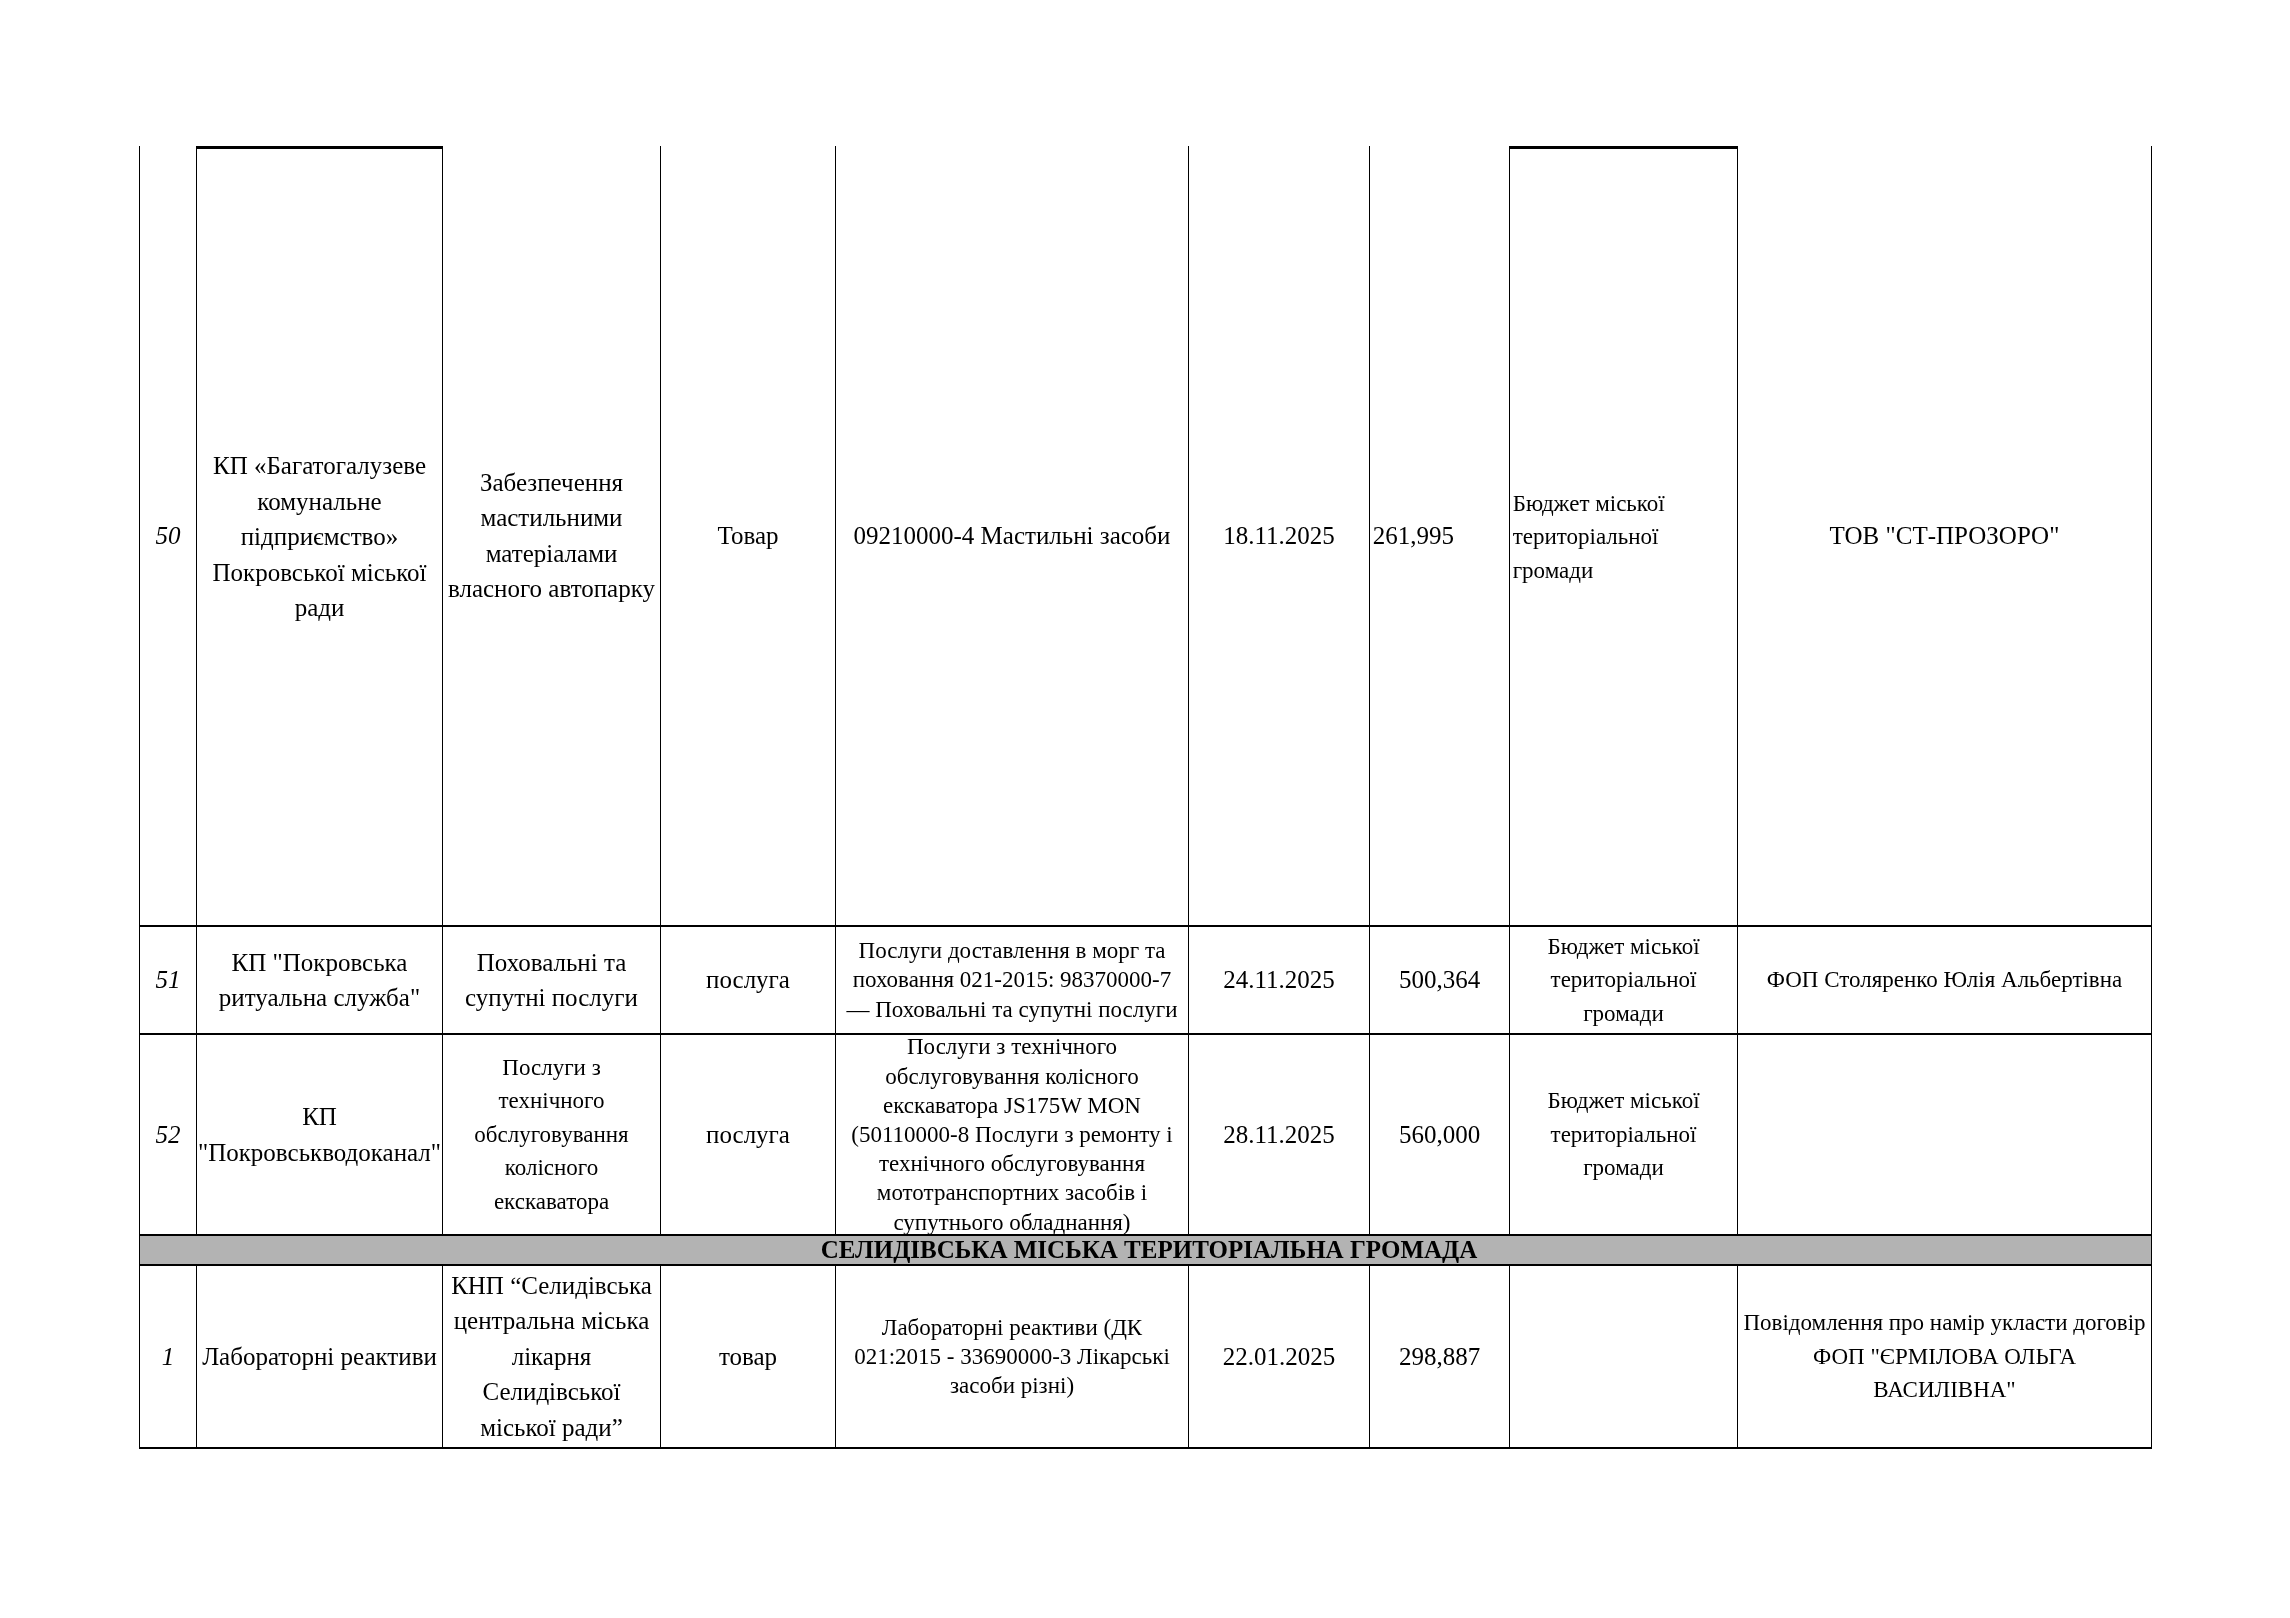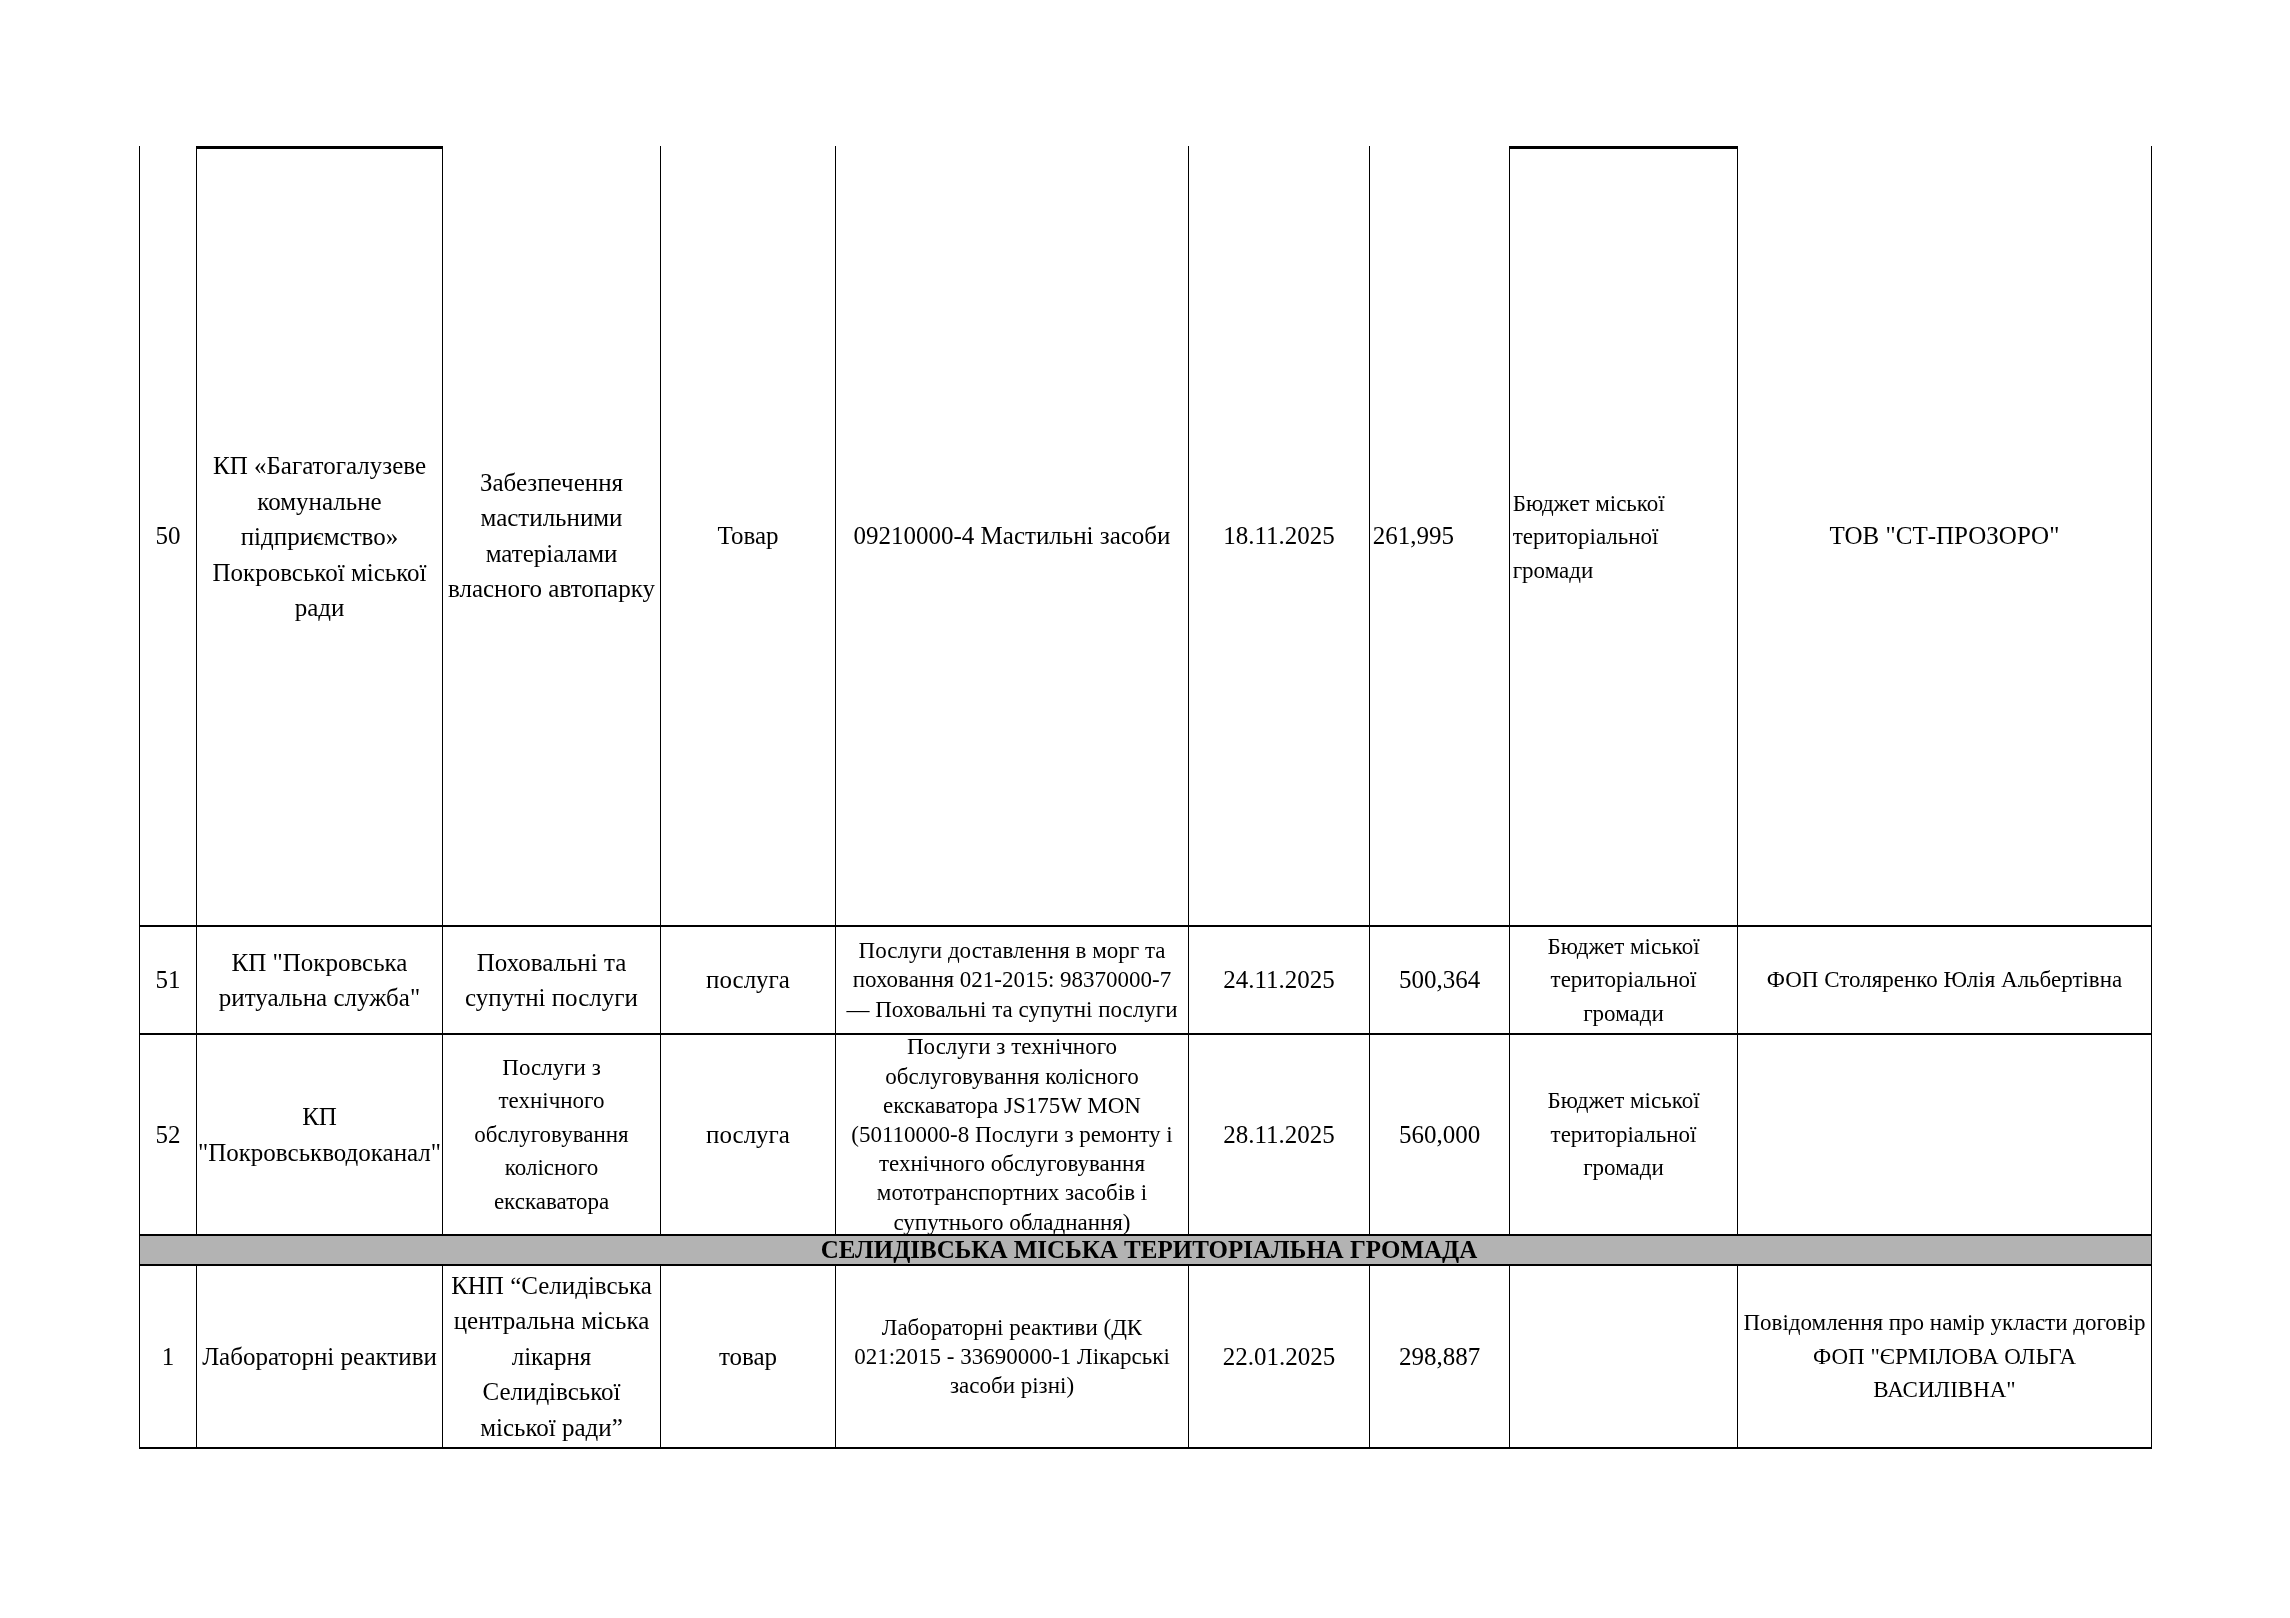--- a/index.html
+++ b/index.html
@@ -12,21 +12,21 @@
     font-family:"Liberation Serif","DejaVu Serif",serif;
     font-size:25px;line-height:1.42;color:#000;
   }
   .c{
     border-right:1.8px solid #000;
     border-bottom:2.7px solid #000;
     box-sizing:border-box;
     display:flex;align-items:center;justify-content:center;
     text-align:center;padding:1.8px 3.7px;overflow:hidden;
   }
-  .first{border-left:1.8px solid #000;}
+  .first{border-left:1.8px solid #000;font-style:italic;}
   .boxtop{border-top:3.7px solid #000;}
   .al{justify-content:flex-start;text-align:left;padding-left:2.7px;}
   .item{font-size:23px;line-height:1.27;padding:1.8px 2.7px;}
   .sm{font-size:23px;line-height:1.45;}
   .section{
     grid-column:1/-1;
     background:#b3b3b3;
     border-left:1.8px solid #000;border-right:1.8px solid #000;border-bottom:2.7px solid #000;
     box-sizing:border-box;
     display:flex;align-items:center;justify-content:center;
@@ -68,21 +68,21 @@
     <div class="c">560,000</div>
     <div class="c sm">Бюджет міської територіальної громади</div>
     <div class="c"></div>
 
     <div class="section">СЕЛИДІВСЬКА МІСЬКА ТЕРИТОРІАЛЬНА ГРОМАДА</div>
 
     <div class="c first">1</div>
     <div class="c">Лабораторні реактиви</div>
     <div class="c">КНП “Селидівська центральна міська лікарня Селидівської міської ради”</div>
     <div class="c">товар</div>
-    <div class="c item">Лабораторні реактиви (ДК 021:2015 - 33690000-1 Лікарські засоби різні)</div>
+    <div class="c item">Лабораторні реактиви (ДК 021:2015 - 33690000-3 Лікарські засоби різні)</div>
     <div class="c">22.01.2025</div>
     <div class="c">298,887</div>
     <div class="c"></div>
     <div class="c sm">Повідомлення про намір укласти договір ФОП "ЄРМІЛОВА ОЛЬГА ВАСИЛІВНА"</div>
 
   </div>
 </div>
 
 
 </body></html>

